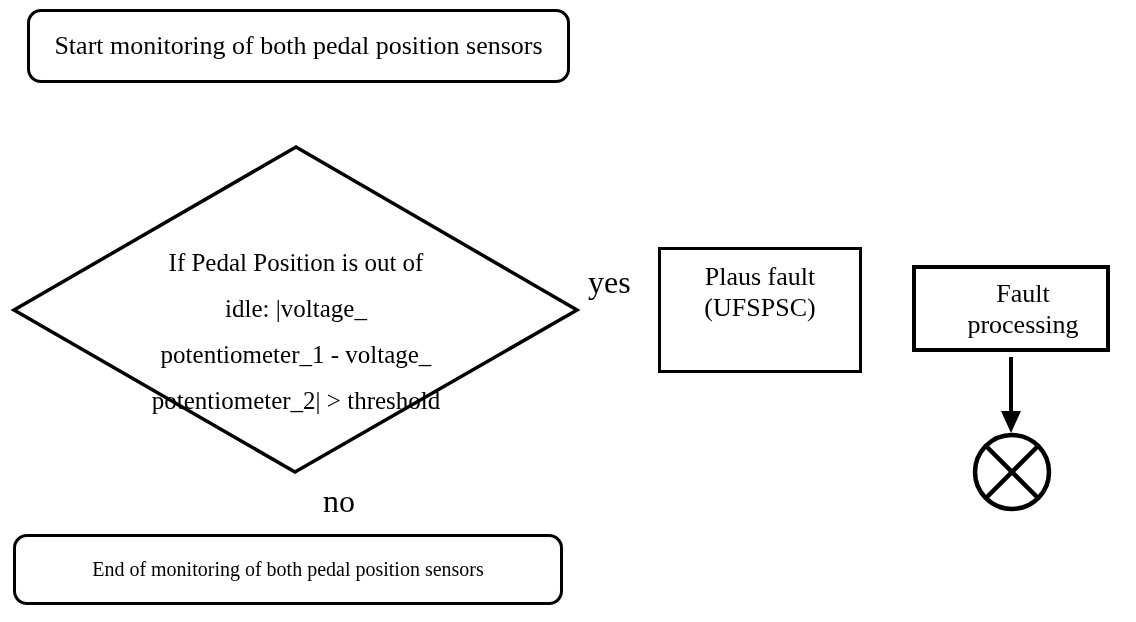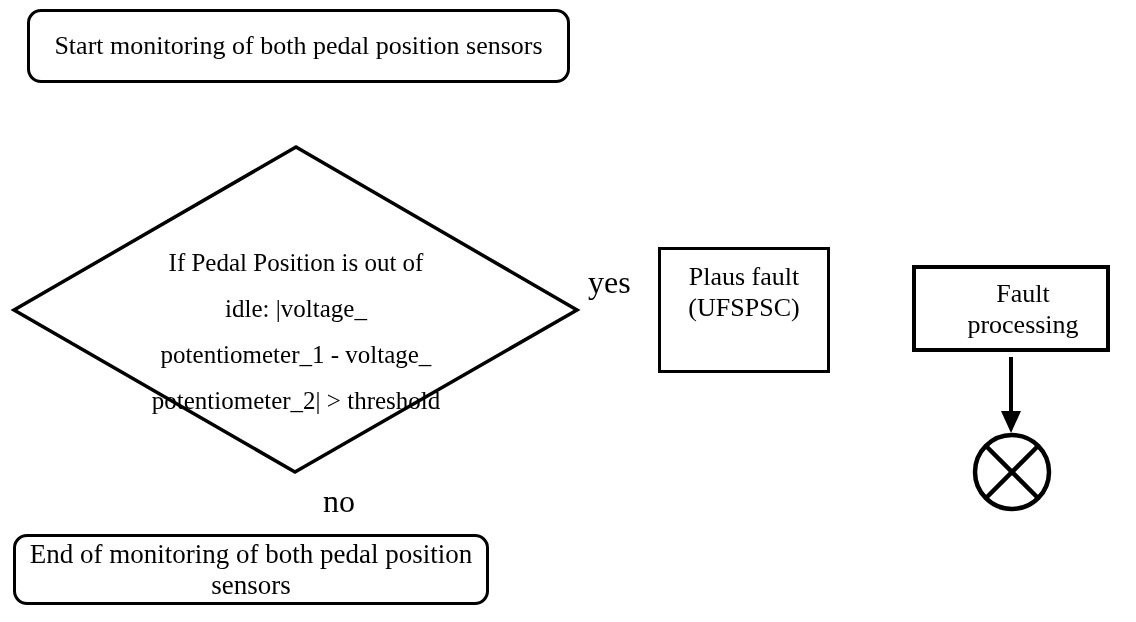--- a/index.html
+++ b/index.html
@@ -39,28 +39,28 @@
   .start-node {
     left: 27px;
     top: 9px;
     width: 543px;
     height: 74px;
     font-size: 26px;
   }
   .end-node {
     left: 13px;
     top: 534px;
-    width: 476px;
+    width: 550px;
     height: 71px;
-    font-size: 27px;
+    font-size: 20px;
   }
   .plaus-node {
     left: 658px;
     top: 247px;
-    width: 172px;
+    width: 204px;
     height: 126px;
     font-size: 26px;
     line-height: 31px;
     align-items: flex-start;
     padding-top: 11px;
     white-space: pre-line;
   }
   .fault-node {
     left: 912px;
     top: 265px;

